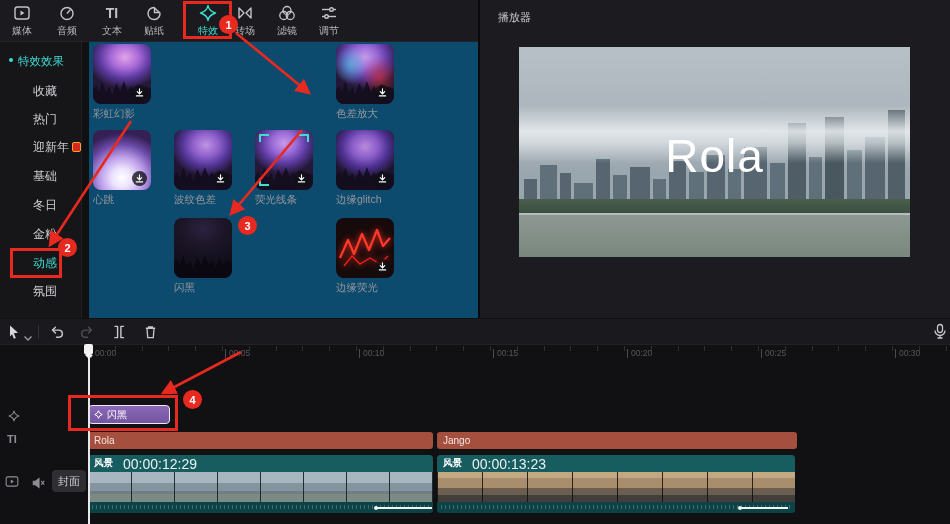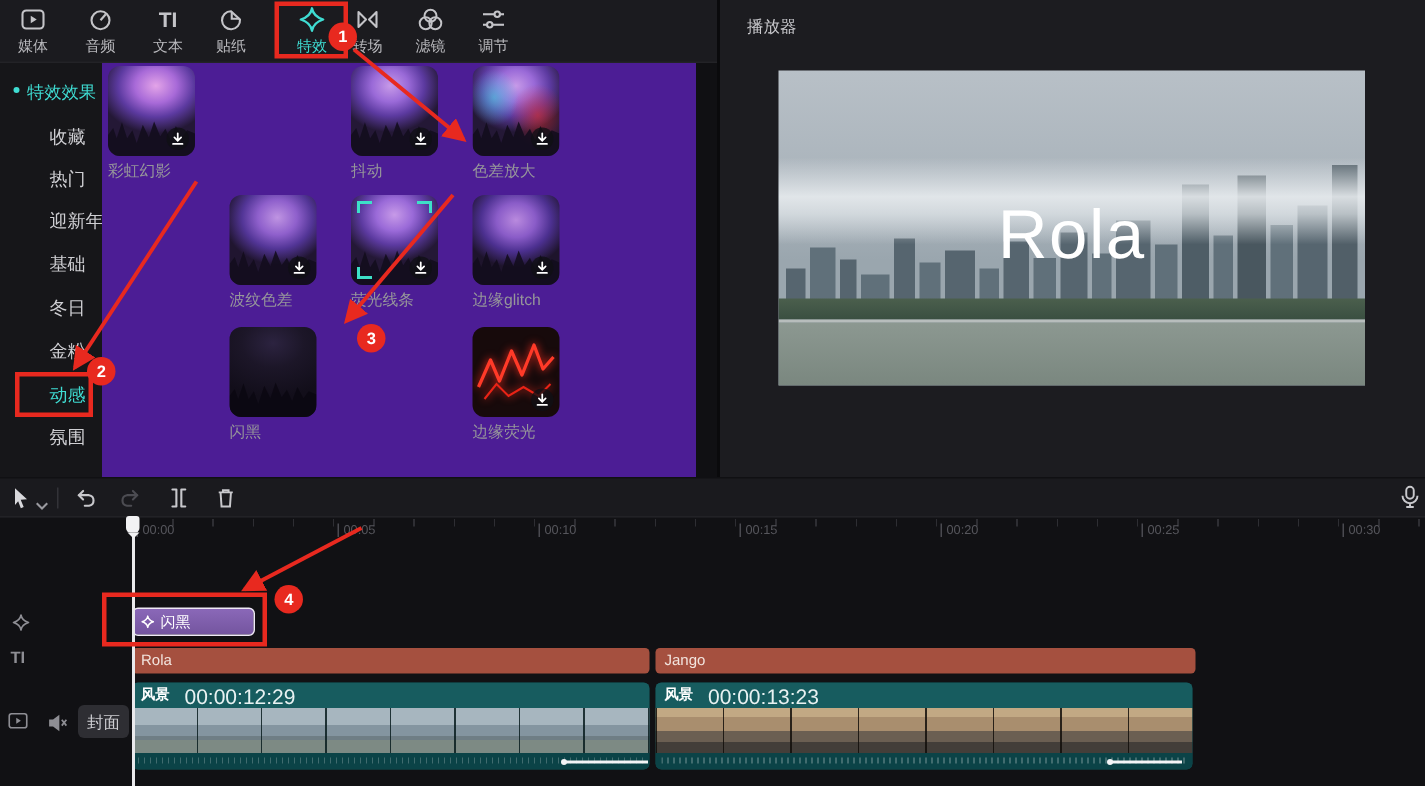--- a/index.html
+++ b/index.html
@@ -16,21 +16,21 @@
 
   
   #fx-sidebar { position:absolute; left:0; top:42px; width:82px; height:276px; background:#161619; border-right:1px solid #202024; }
   .sb-item { position:absolute; left:33px; font-size:12px; color:#cfcfd3; cursor:pointer; white-space:nowrap; }
   .sb-item.active { color:#3fdcd2; }
   .sb-head { left:18px; font-size:11.5px; }
   .sb-dot { position:absolute; left:-9px; top:4px; width:4px; height:4px; border-radius:50%; background:#3fdcd2; }
   .sb-badge { display:inline-block; width:9px; height:10px; background:#d8281e; border-radius:2px; margin-left:3px; vertical-align:-1px; border:1px solid #f0a23c; }
 
   
-  #fx-grid { position:absolute; left:68px; top:42px; width:396px; height:276px; background:#4c1d95; }
+  #fx-grid { position:absolute; left:89px; top:42px; width:396px; height:276px; background:#0c4a6e; }
   .fx-cell { position:absolute; width:70px; }
   .thumb { position:relative; width:58px; height:60px; border-radius:8px; overflow:hidden; cursor:pointer; background:#241836; }
   .fx-label { margin-top:3px; font-size:10.5px; color:#96969a; white-space:nowrap; }
   .crowd { position:absolute; bottom:0; left:0; width:100%; height:52%; background:#120d1c; opacity:.88;
     clip-path:polygon(0 100%,0 55%,6% 40%,10% 62%,16% 28%,22% 62%,28% 45%,33% 72%,40% 33%,47% 60%,53% 26%,60% 58%,66% 42%,72% 66%,78% 36%,85% 60%,91% 45%,100% 52%,100% 100%); }
   .dl { position:absolute; right:4px; bottom:4px; width:15px; height:15px; border-radius:50%; background:rgba(16,16,20,.78); display:flex; align-items:center; justify-content:center; }
   .t-rainbow  { background:radial-gradient(ellipse 75% 60% at 55% 22%, #e3a4e8 0%, #a86ad8 32%, #5c3aa0 58%, #241836 88%); }
   .t-blur     { background:radial-gradient(ellipse 90% 70% at 50% 30%, #c0a4e0 0%, #9a7ac8 40%, #4c3a7a 70%, #221a30 95%); }
   .t-shake    { background:radial-gradient(ellipse 70% 60% at 45% 22%, #c79ae8 0%, #9a6ad8 30%, #5c3aa0 56%, #241836 86%); }
   .t-chroma   { background:radial-gradient(ellipse 40% 45% at 25% 35%, rgba(64,224,232,.55), transparent 70%),
@@ -235,43 +235,42 @@
       <div class="thumb t-rainbow">
           <div class="crowd"></div>
         <div class="dl">
             <svg width="9" height="9" viewBox="0 0 10 10" fill="none" stroke="#fff" stroke-width="1.3" stroke-linecap="round">
               <path d="M5 1 V6 M2.5 4 L5 6.5 L7.5 4 M1.5 8.8 H8.5"></path>
             </svg>
           </div>
         </div>
       <div class="fx-label">彩虹幻影</div>
     </div>
-    <div class="fx-cell" style="left:166px;top:2px">
-      <div class="thumb t-shake">
-          <div class="crowd"></div>
-        <div class="dl">
-            <svg width="9" height="9" viewBox="0 0 10 10" fill="none" stroke="#fff" stroke-width="1.3" stroke-linecap="round">
-              <path d="M5 1 V6 M2.5 4 L5 6.5 L7.5 4 M1.5 8.8 H8.5"></path>
-            </svg>
-          </div>
-        </div>
-      <div class="fx-label">抖动</div>
-    </div>
     <div class="fx-cell" style="left:247px;top:2px">
       <div class="thumb t-chroma">
           <div class="crowd"></div>
         <div class="dl">
             <svg width="9" height="9" viewBox="0 0 10 10" fill="none" stroke="#fff" stroke-width="1.3" stroke-linecap="round">
               <path d="M5 1 V6 M2.5 4 L5 6.5 L7.5 4 M1.5 8.8 H8.5"></path>
             </svg>
           </div>
         </div>
       <div class="fx-label">色差放大</div>
     </div>
 
+    <div class="fx-cell" style="left:4px;top:88px">
+      <div class="thumb t-heart">
+        <div class="dl">
+            <svg width="9" height="9" viewBox="0 0 10 10" fill="none" stroke="#fff" stroke-width="1.3" stroke-linecap="round">
+              <path d="M5 1 V6 M2.5 4 L5 6.5 L7.5 4 M1.5 8.8 H8.5"></path>
+            </svg>
+          </div>
+        </div>
+      <div class="fx-label">心跳</div>
+    </div>
     <div class="fx-cell" style="left:85px;top:88px">
       <div class="thumb t-ripple">
           <div class="crowd"></div>
         <div class="dl">
             <svg width="9" height="9" viewBox="0 0 10 10" fill="none" stroke="#fff" stroke-width="1.3" stroke-linecap="round">
               <path d="M5 1 V6 M2.5 4 L5 6.5 L7.5 4 M1.5 8.8 H8.5"></path>
             </svg>
           </div>
         </div>
       <div class="fx-label">波纹色差</div>

